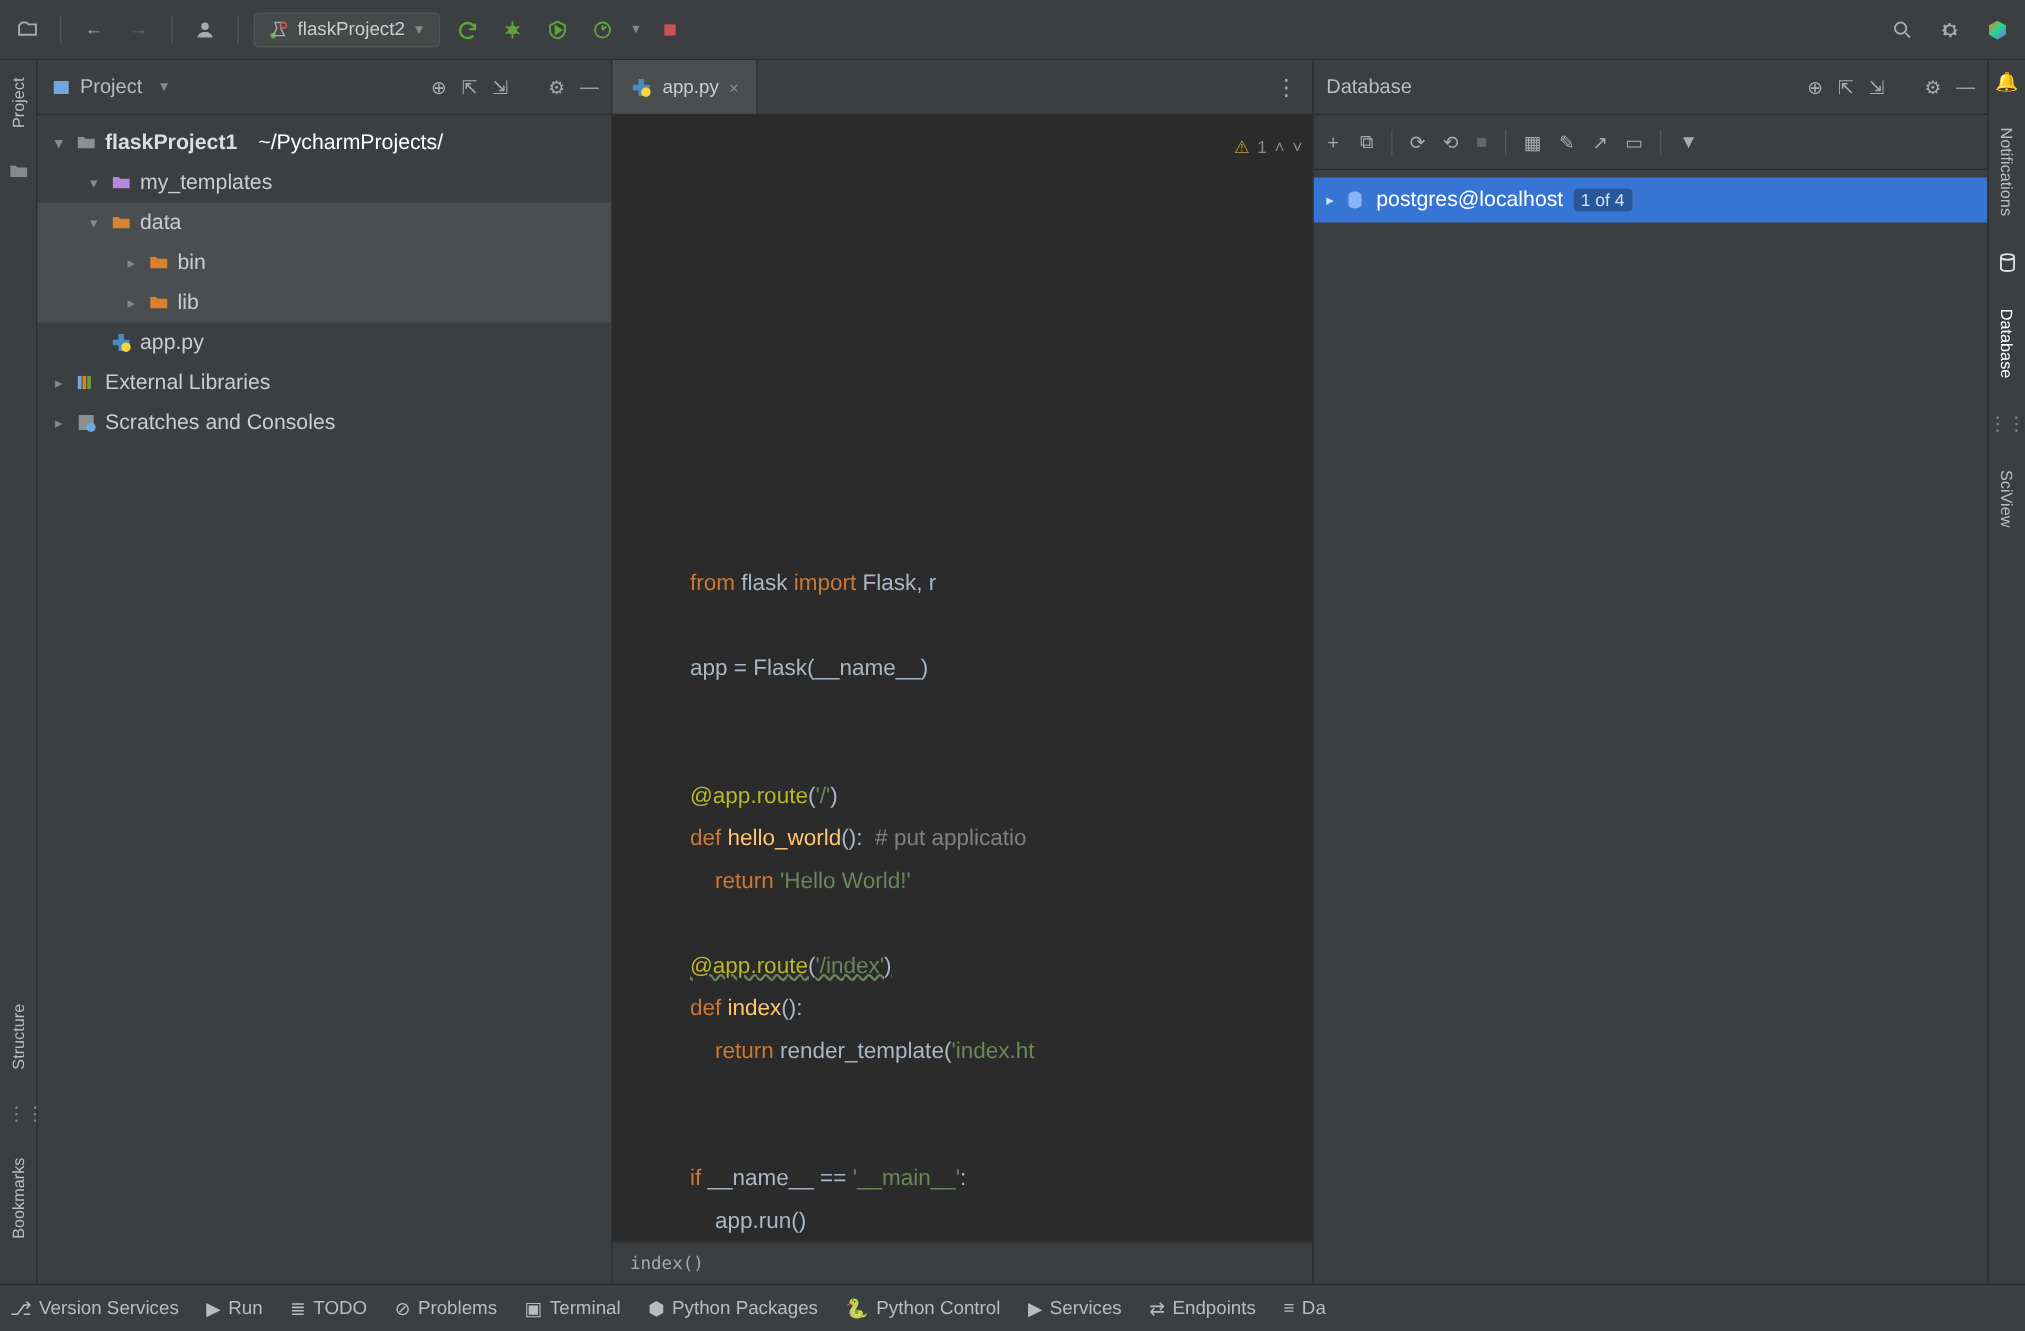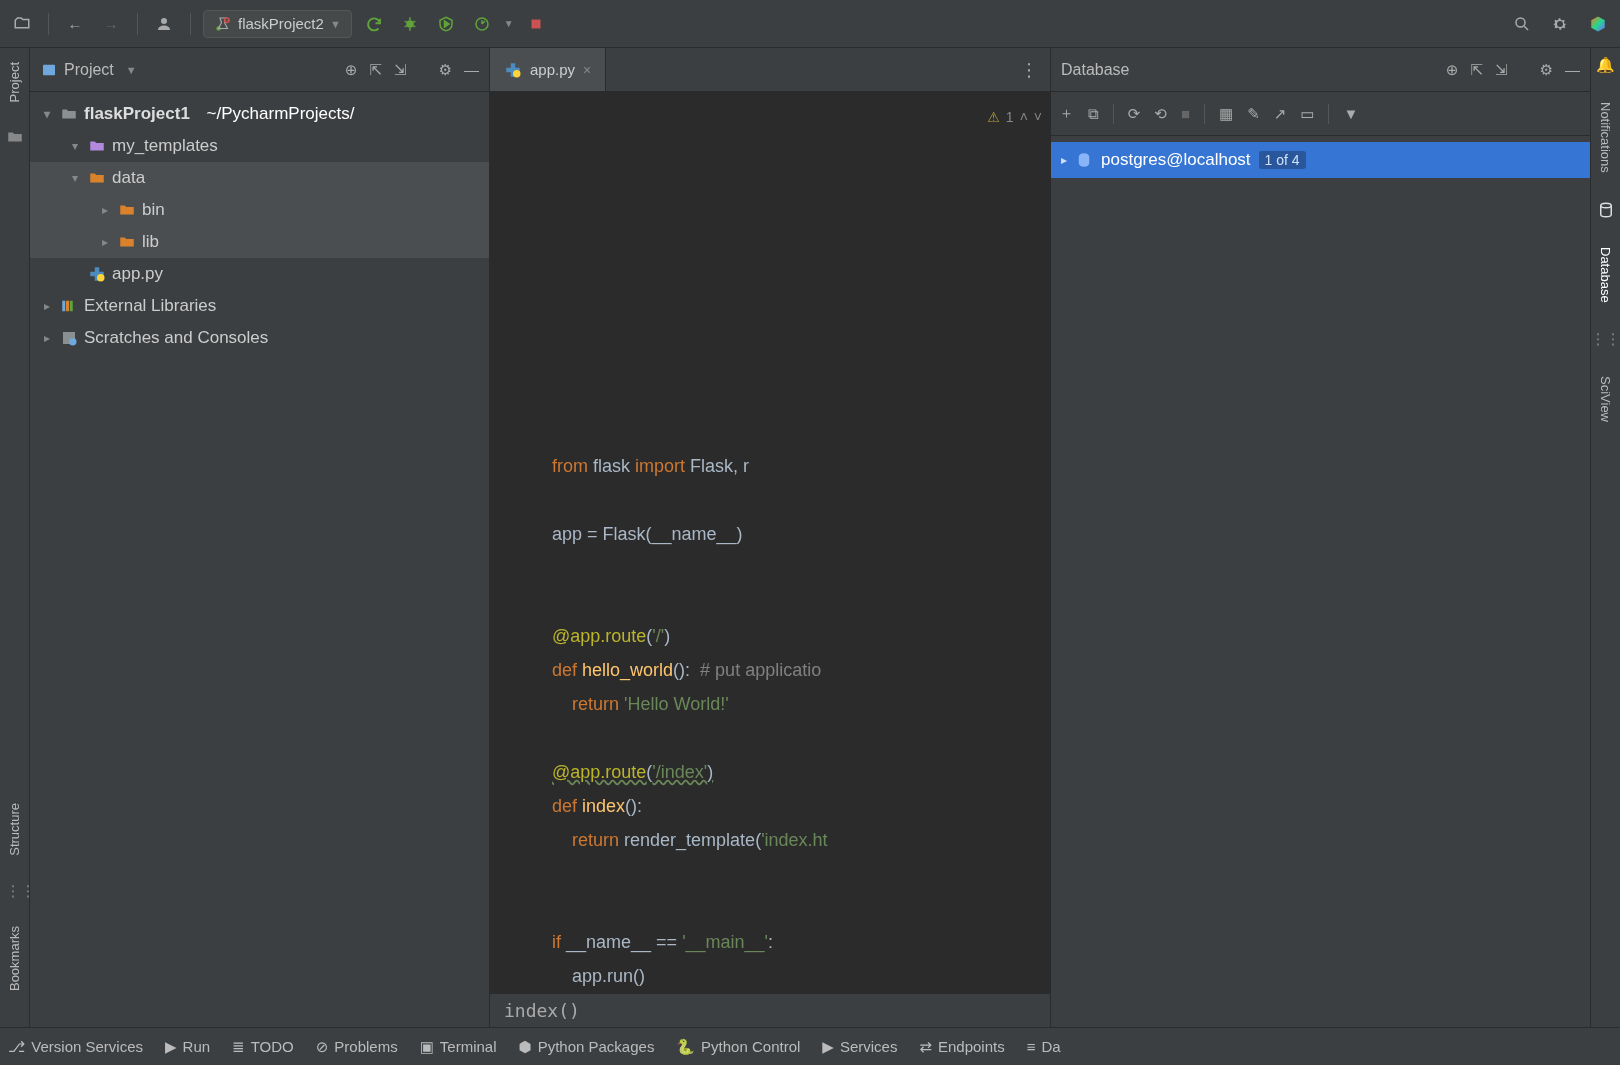--- a/index.html
+++ b/index.html
@@ -78,21 +78,21 @@
 .code-gutter { width:50px; background:#313335; }
 .code-body { flex:1; padding:8px 0 0 12px; color:#a9b7c6; white-space:pre; overflow:hidden; }
 .kw { color:#cc7832; }
 .fn { color:#ffc66d; }
 .str { color:#6a8759; }
 .cmt { color:#808080; }
 .dec { color:#bbb529; }
 .und { text-decoration:underline wavy #6a8759; }
 .code-hints { position:absolute; top:8px; right:8px; display:flex; gap:6px; align-items:center; color:#888; font-size:14px; }
 .code-hints .tri { color:#b9a33a; }
-.breadcrumb-row { height:34px; background:#3c3f41; border-top:1px solid #2b2b2b; display:flex; align-items:center; padding:0 14px; color:#aaa; font-family:Menlo,monospace; font-size:18px; }
+.breadcrumb-row { height:34px; background:#3c3f41; border-top:1px solid #2b2b2b; display:flex; align-items:center; padding:0 14px; color:#aaa; font-family:Menlo,monospace; font-size:14px; }
 
 
 .db-panel { width:540px; background:#3c3f41; border-left:1px solid #2b2b2b; display:flex; flex-direction:column; }
 .db-tools { height:44px; border-bottom:1px solid #2b2b2b; display:flex; align-items:center; padding:0 8px; gap:14px; color:#aaa; }
 .db-tree { padding:6px 0; }
 .db-row { display:flex; align-items:center; gap:8px; height:36px; padding:0 10px; background:#3675d3; color:#fff; font-size:17px; }
 .db-row .exp { color:#cfe0fb; font-size:12px; }
 .db-badge { background:#2a579c; color:#cfe0fb; padding:1px 6px; border-radius:3px; font-size:14px; }
 
 

